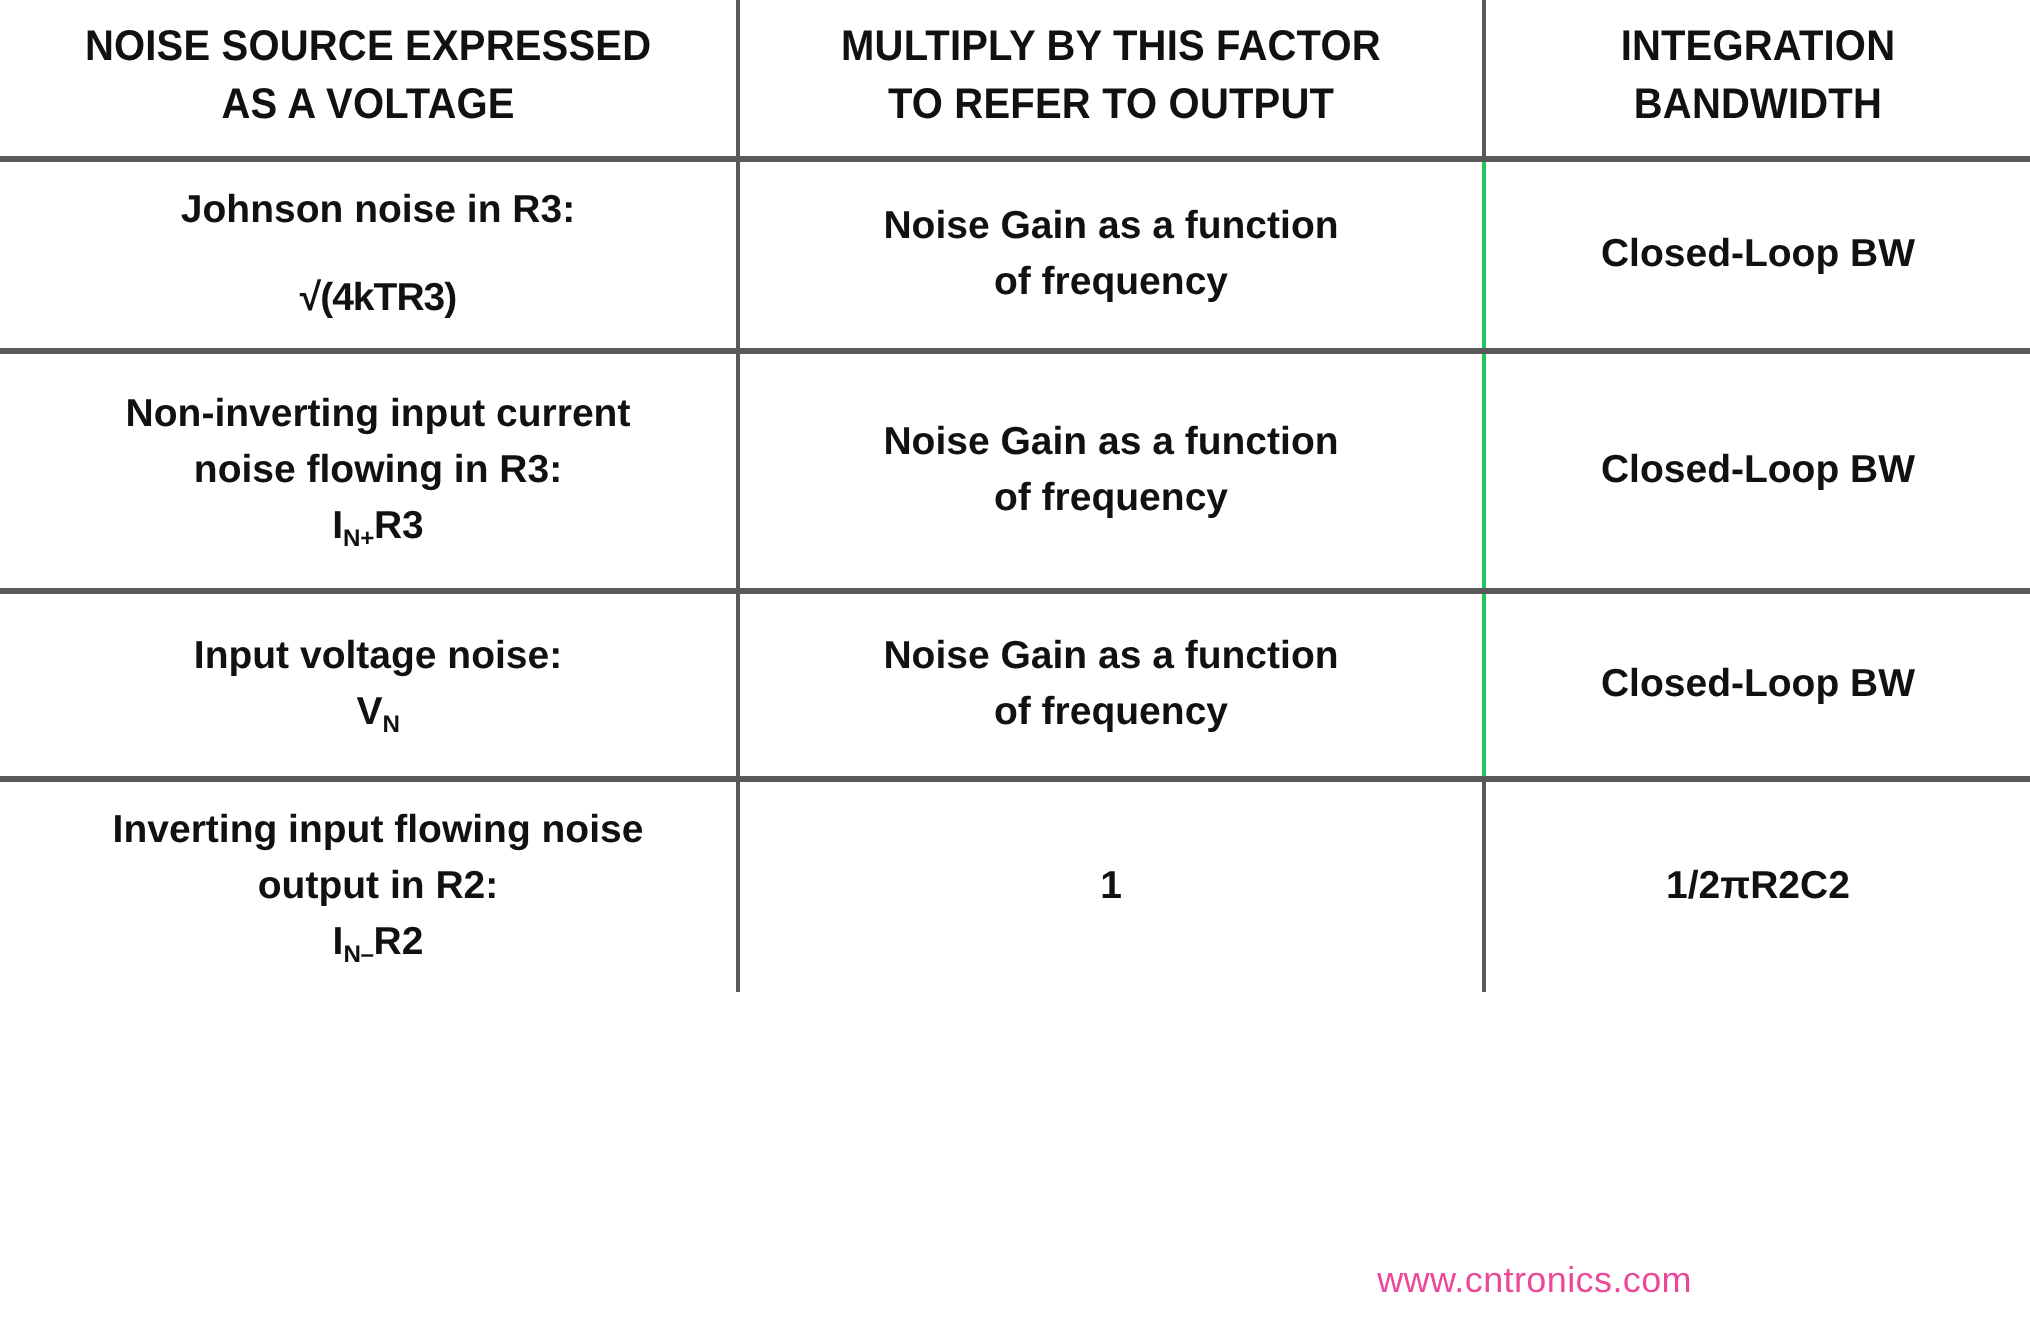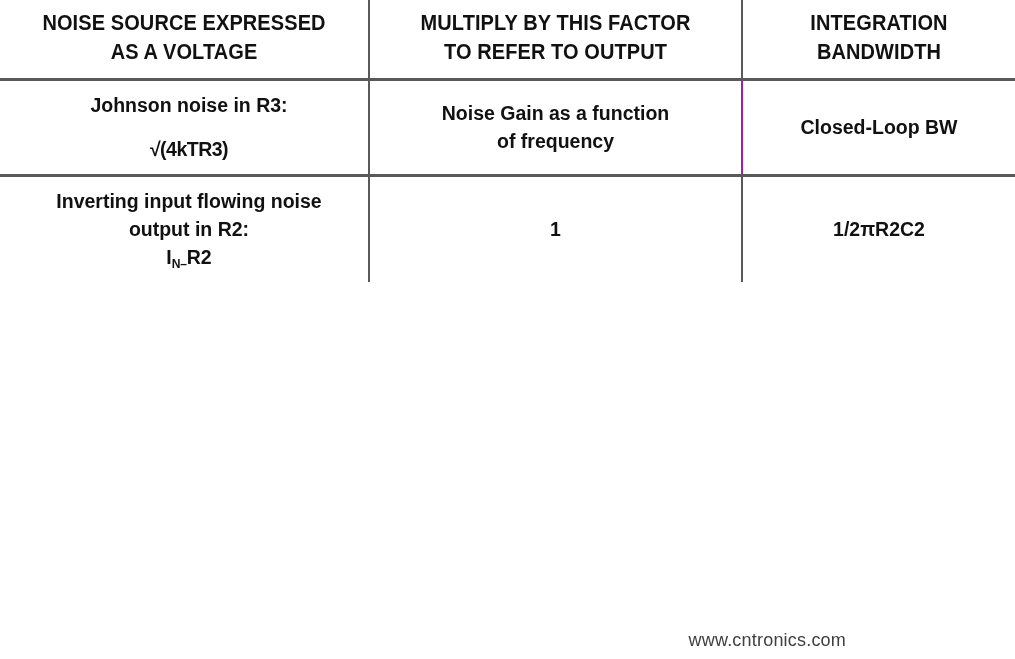--- a/index.html
+++ b/index.html
@@ -57,21 +57,21 @@
     font-weight: bold;
     font-size: 19.5px;
     line-height: 1.45;
     text-align: center;
     vertical-align: middle;
     padding: 10px 10px;
     border-bottom: 3px solid #595959;
     color: #111111;
   }
   tbody td.col-left { border-right: 2px solid #595959; padding-left: 20px; }
-  tbody td.col-mid  { border-right: 2px solid #a21caf; }
+  tbody td.col-mid  { border-right: 2px solid #22c55e; }
 
   tbody tr.r1 td { height: 72px; }
   tbody tr.r2 td { height: 97px; }
   tbody tr.r3 td { height: 71px; }
   tbody tr.r4 td { height: 70px; }
   tbody tr.r5 td { height: 71px; }
   tbody tr.r6 td { height: 72px; border-bottom: none; }
 
   tbody tr.r6 td.col-left { border-right: 2px solid #595959; }
   tbody tr.r6 td.col-mid  { border-right: 2px solid #595959; }
@@ -88,21 +88,21 @@
 
   .radical { letter-spacing: -0.5px; margin-top: 16px; }
 
   
   #watermark {
     position: absolute;
     right: 12px;
     bottom: 8px;
     font-size: 18px;
     font-weight: normal;
-    color: #404040;
+    color: #ec4899;
     letter-spacing: 0.2px;
     white-space: nowrap;
   }
 </style>
 </head>
 <body>
 
 <div id="table-wrap">
   <table class="noise-table">
     <colgroup>
@@ -135,21 +135,44 @@
           <span class="line">Johnson noise in R3:</span>
           <span class="line radical"><span>√(4kTR3)</span><sub></sub><span></span></span>
         </td>
         <td class="col-mid">
           <span class="line">Noise Gain as a function</span>
           <span class="line">of frequency</span>
         </td>
         <td class="col-right">Closed-Loop BW</td>
       </tr>
 
+      <tr class="r2">
+        <td class="col-left">
+          <span class="line">Non-inverting input current</span>
+          <span class="line">noise flowing in R3:</span>
+          <span class="line"><span>I</span><sub>N+</sub><span>R3</span></span>
+        </td>
+        <td class="col-mid">
+          <span class="line">Noise Gain as a function</span>
+          <span class="line">of frequency</span>
+        </td>
+        <td class="col-right">Closed-Loop BW</td>
+      </tr>
 
+      <tr class="r3">
+        <td class="col-left">
+          <span class="line">Input voltage noise:</span>
+          <span class="line"><span>V</span><sub>N</sub><span></span></span>
+        </td>
+        <td class="col-mid">
+          <span class="line">Noise Gain as a function</span>
+          <span class="line">of frequency</span>
+        </td>
+        <td class="col-right">Closed-Loop BW</td>
+      </tr>
 
 
 
       <tr class="r6">
         <td class="col-left">
           <span class="line">Inverting input flowing noise</span>
           <span class="line">output in R2:</span>
           <span class="line"><span>I</span><sub>N–</sub><span>R2</span></span>
         </td>
         <td class="col-mid">

